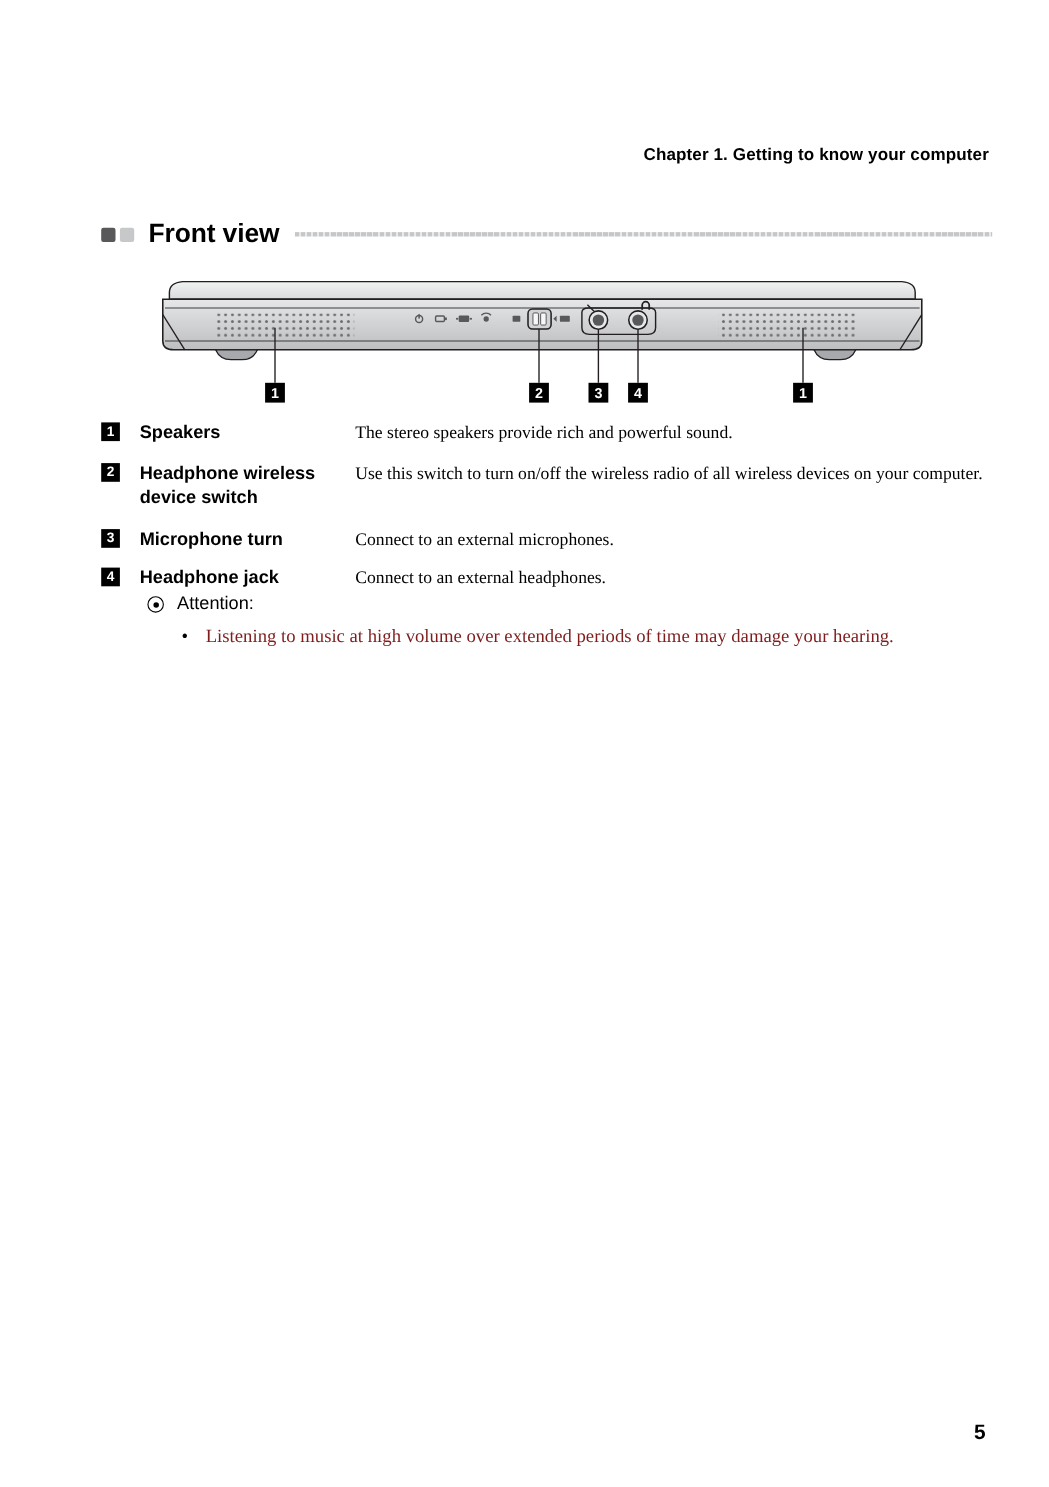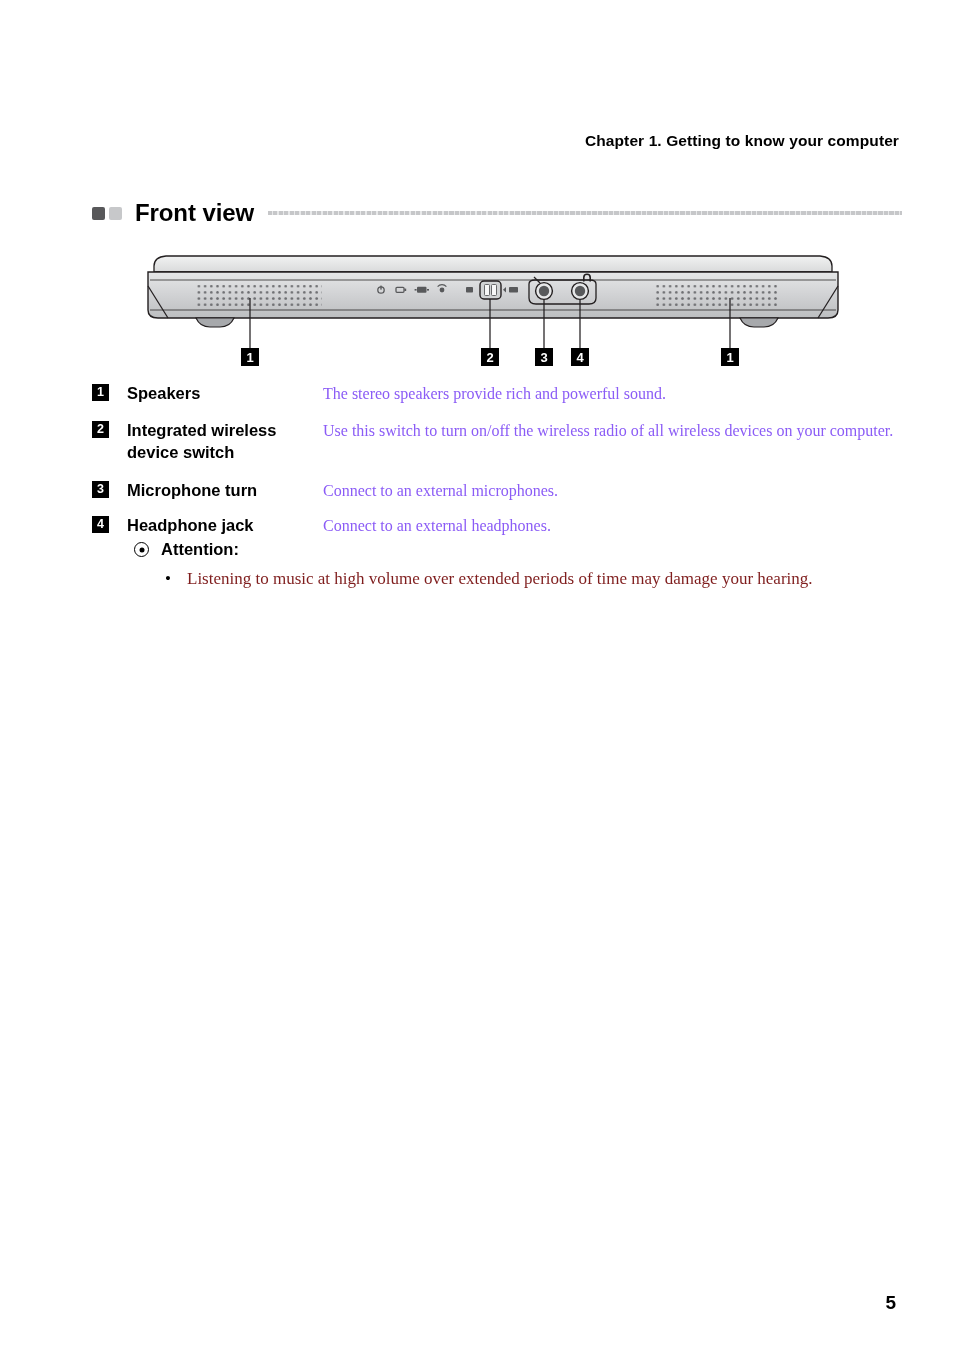--- a/index.html
+++ b/index.html
@@ -115,21 +115,21 @@
     font-weight: bold;
     font-size: 16.5px;
     line-height: 22px;
     color: #000;
   }
   .item-desc {
     flex: 1 1 auto;
     font-family: "Liberation Serif", serif;
     font-size: 16px;
     line-height: 21px;
-    color: #8b5cf6;
+    color: #000000;
     padding-top: 1px;
   }
 
   
   .row-1 { margin-bottom: 15px; }
   .row-2 { margin-bottom: 16px; }
   .row-3 { margin-bottom: 13px; }
   .row-4 { margin-bottom: 0; }
 
   
@@ -157,21 +157,21 @@
     left: 50%;
     top: 50%;
     transform: translate(-50%, -50%);
     width: 5px;
     height: 5px;
     border-radius: 50%;
     background: #000;
   }
   .note-title {
     font-family: "Liberation Sans", sans-serif;
-    font-weight: bold;
+    font-weight: normal;
     font-size: 16.5px;
     margin-left: 12px;
     color: #000;
     text-align: center;
   }
   .note-list {
     margin-top: 8px;
     padding-left: 31px;
     position: relative;
   }
@@ -327,21 +327,21 @@
 <div class="items">
 
   <div class="item-row row-1">
     <div class="badge">1</div>
     <div class="item-label">Speakers</div>
     <div class="item-desc">The stereo speakers provide rich and powerful sound.</div>
   </div>
 
   <div class="item-row row-2">
     <div class="badge">2</div>
-    <div class="item-label">Integrated wireless device switch</div>
+    <div class="item-label">Headphone wireless device switch</div>
     <div class="item-desc">Use this switch to turn on/off the wireless radio of all wireless devices on your computer.</div>
   </div>
 
   <div class="item-row row-3">
     <div class="badge">3</div>
     <div class="item-label">Microphone turn</div>
     <div class="item-desc">Connect to an external microphones.</div>
   </div>
 
   <div class="item-row row-4">

